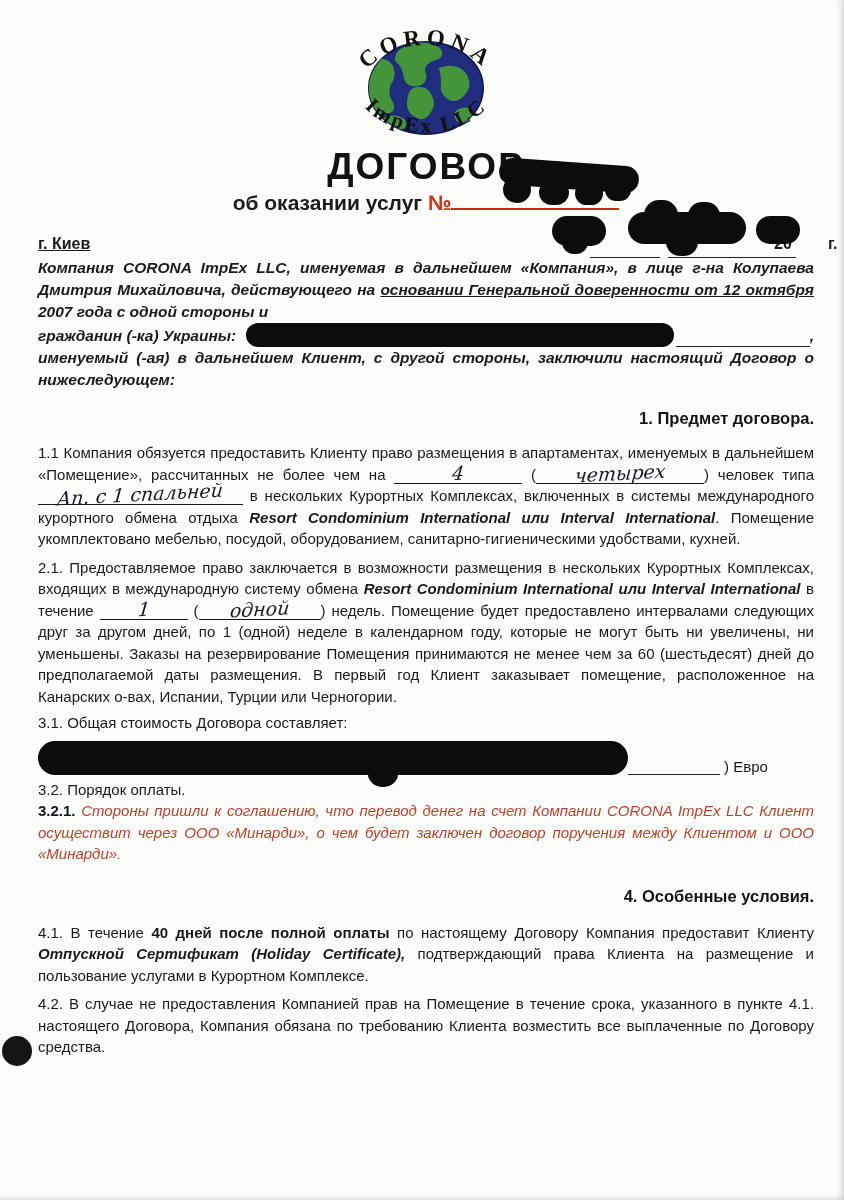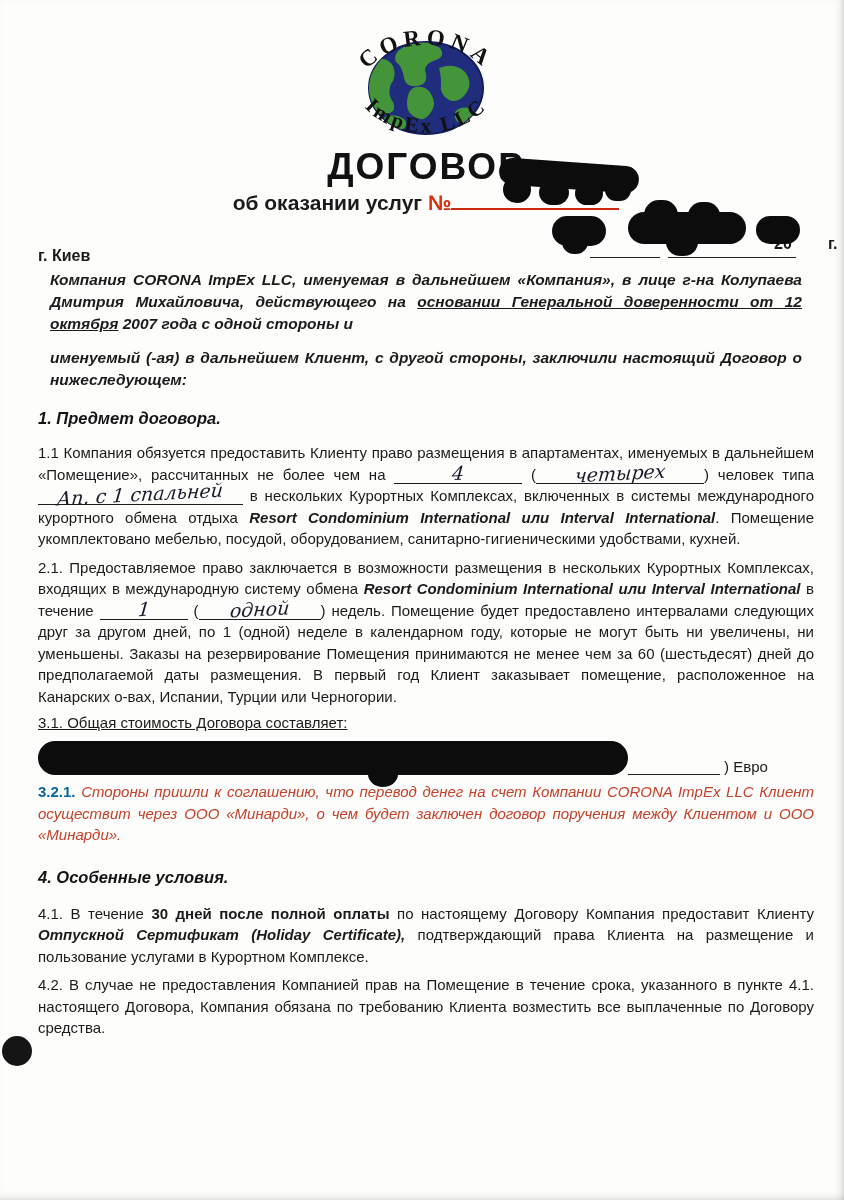--- a/index.html
+++ b/index.html
@@ -31,66 +31,65 @@
     display:inline-block;width:168px;height:18px;
     border-bottom:2.5px solid #cc2b0e;vertical-align:baseline;
   }
 
   
   .blobgroup{position:absolute;pointer-events:none;}
   .b{position:absolute;background:#0c0c0c;border-radius:999px;}
 
   
   .city-date{position:relative;margin-top:16px;height:26px;font-weight:bold;font-size:16px;}
-  .city{position:absolute;left:0;top:16px;}
+  .city{position:absolute;left:0;top:4px;text-decoration:underline;}
   .date-quote{position:absolute;left:536px;top:6px;}
   .date-line1{position:absolute;left:552px;top:26px;width:70px;border-top:1.6px solid #222;}
   .date-line2{position:absolute;left:630px;top:26px;width:128px;border-top:1.6px solid #222;}
   .date-year{position:absolute;left:736px;top:4px;}
   .date-g{position:absolute;left:790px;top:4px;}
 
   
   .intro{font-weight:bold;font-style:italic;font-size:15.5px;line-height:22px;}
-  .intro p{margin:12px;text-align:justify;}
+  .intro p{margin:0;text-align:justify;}
   .u{text-decoration:underline;}
   .intro-row{display:flex;align-items:flex-end;margin:0;}
   .intro-bar{flex:0 0 428px;height:24px;background:#0c0c0c;border-radius:12px;margin:0 2px 0 10px;}
   .intro-fill{flex:1;border-bottom:1.6px solid #222;height:20px;}
 
   
   .section-heading{
-    text-align:left;font-size:16.5px;font-weight:bold;color:#141414;
+    text-align:right;font-size:16.5px;font-weight:bold;color:#141414;
     margin:18px 0 14px 0;
-    font-style:italic;
   }
   .para{font-size:15px;line-height:21.5px;text-align:justify;margin:0 0 7px 0;}
   .brand{font-weight:bold;font-style:italic;}
   .bold{font-weight:bold;}
   .boldital{font-weight:bold;font-style:italic;}
 
   
   .blank{
     display:inline-block;border-bottom:1.6px solid #1c1c1c;
     text-align:center;vertical-align:baseline;height:19px;
   }
   .hw{
     font-family:"DejaVu Serif", serif;font-style:italic;font-size:19px;
     display:inline-block;transform:rotate(-3deg) skewX(-8deg);
     color:#18182a;line-height:14px;
   }
 
   
-  .label-u{font-size:15px;margin:2px 0;text-decoration:underline;}
+  .label-u{font-size:15px;margin:2px 0;}
   .price-row{position:relative;display:flex;align-items:flex-end;margin:4px 0 6px 0;height:40px;}
   .price-bar{flex:0 0 590px;height:34px;background:#0c0c0c;border-radius:17px;position:relative;}
   .price-drip{position:absolute;left:330px;bottom:-12px;width:30px;height:26px;background:#0c0c0c;border-radius:50%;}
   .price-fill{flex:0 0 92px;border-bottom:1.6px solid #222;height:22px;}
   .price-suffix{font-size:15px;padding-left:4px;white-space:nowrap;}
   .clause-red{color:#c5402a;font-style:italic;}
-  .clause-num{font-weight:bold;color:#0369a1;font-style:normal;}
+  .clause-num{font-weight:bold;color:#0f172a;font-style:normal;}
 
   
   .hole{position:absolute;left:2px;top:1036px;width:30px;height:30px;background:#151515;border-radius:50%;}
 </style>
 </head>
 <body>
 
 <div class="page">
   <div class="content">
 
@@ -133,20 +132,26 @@
       <span class="date-line1"></span>
       <span class="date-line2"></span>
       <span class="date-year">20</span>
       <span class="date-g">г.</span>
     </div>
 
     <div class="intro">
       <p>
         <span>Компания CORONA ImpEx LLC, именуемая в дальнейшем «Компания», в лице г-на Колупаева Дмитрия Михайловича, действующего на </span><span class="u">основании Генеральной доверенности от 12 октября</span><span> 2007 года с одной стороны и</span>
       </p>
+      <div class="intro-row">
+        <span>гражданин  (-ка)   Украины:</span>
+        <span class="intro-bar"></span>
+        <span class="intro-fill"></span>
+        <span>,</span>
+      </div>
       <p><span>именуемый (-ая) в дальнейшем Клиент, с другой стороны, заключили настоящий Договор о нижеследующем:</span></p>
     </div>
 
     <div class="section-heading">1. Предмет договора.</div>
     <p class="para">
       <span>1.1    Компания обязуется предоставить Клиенту право размещения в апартаментах, именуемых в дальнейшем «Помещение», рассчитанных не более чем на </span>
       <span class="blank" style="width:128px;"><span class="hw">4</span></span>
       <span>(</span><span class="blank" style="width:168px;"><span class="hw">четырех</span></span><span>)</span>
       <span> человек типа </span>
       <span class="blank" style="width:205px;"><span class="hw">Ап. с 1 спальней</span></span>
@@ -161,27 +166,28 @@
     </p>
 
     <div class="label-u">3.1. Общая стоимость Договора составляет:</div>
     <div class="price-row">
       <span class="price-bar">
           <span class="price-drip"></span>
         </span>
       <span class="price-fill"></span>
       <span class="price-suffix">) Евро</span>
     </div>
+    <div class="label-u">3.2. Порядок оплаты.</div>
     <p class="para clause-red">
       <span class="clause-num">3.2.1.</span><span> Стороны пришли к соглашению, что перевод денег на счет Компании CORONA ImpEx LLC Клиент осуществит через ООО «Минарди», о чем будет заключен договор поручения между Клиентом и ООО «Минарди».</span>
     </p>
 
     <div class="section-heading" style="margin-top:22px;">4. Особенные условия.</div>
     <p class="para" style="margin-top:16px;">
-      <span>4.1. В течение </span><span class="bold">30 дней после полной оплаты</span><span> по настоящему Договору Компания предоставит Клиенту </span><span class="boldital">Отпускной Сертификат (Holiday Certificate),</span><span> подтверждающий права Клиента на размещение и пользование услугами в Курортном Комплексе.</span>
+      <span>4.1. В течение </span><span class="bold">40 дней после полной оплаты</span><span> по настоящему Договору Компания предоставит Клиенту </span><span class="boldital">Отпускной Сертификат (Holiday Certificate),</span><span> подтверждающий права Клиента на размещение и пользование услугами в Курортном Комплексе.</span>
     </p>
     <p class="para">4.2. В случае не предоставления Компанией прав на Помещение в течение срока, указанного в пункте 4.1. настоящего Договора, Компания обязана по требованию Клиента возместить все выплаченные по Договору средства.</p>
 
   </div>
 
   <div class="blobgroup" style="left:497px;top:156px;width:146px;height:50px;">
     <div class="b" style="left:2px;top:6px;width:140px;height:27px;transform:rotate(4deg);"></div>
     <div class="b" style="left:6px;top:20px;width:28px;height:27px;"></div>
     <div class="b" style="left:42px;top:24px;width:30px;height:25px;"></div>
     <div class="b" style="left:78px;top:26px;width:28px;height:23px;"></div>

